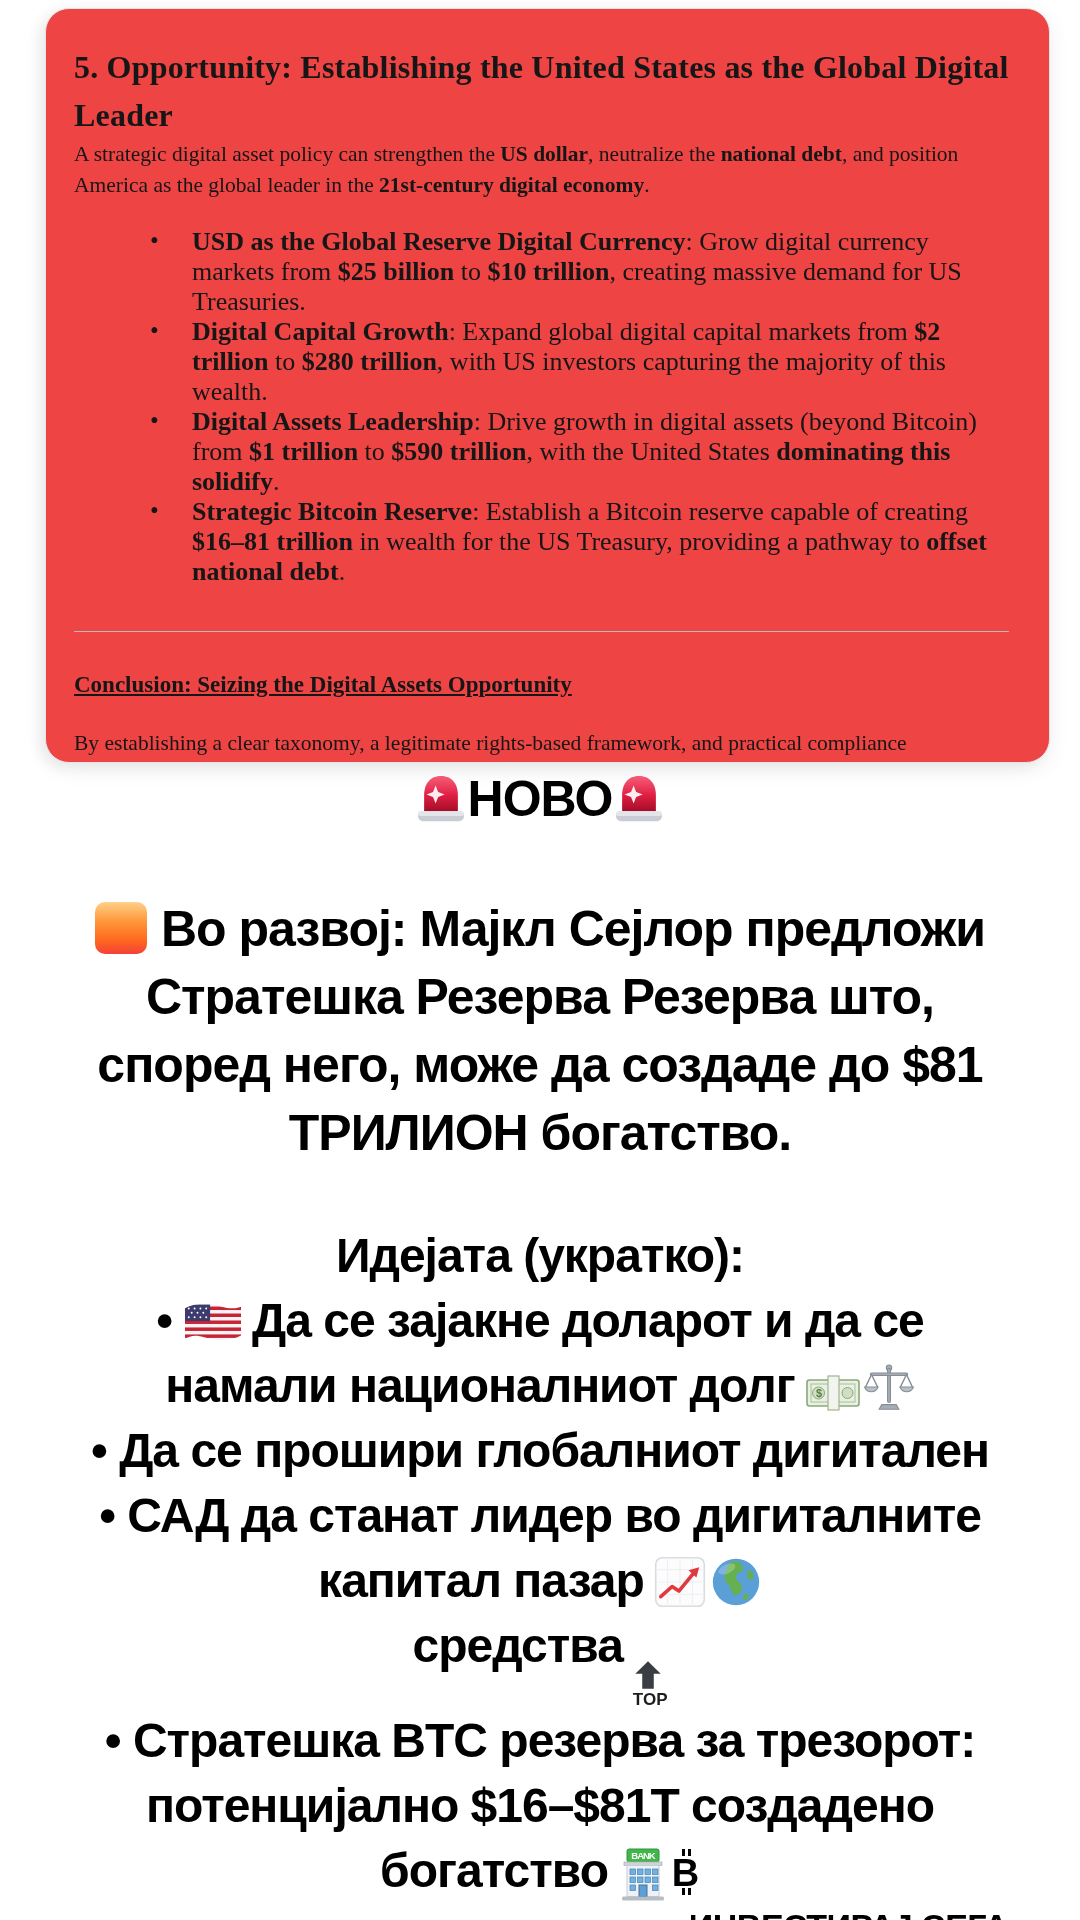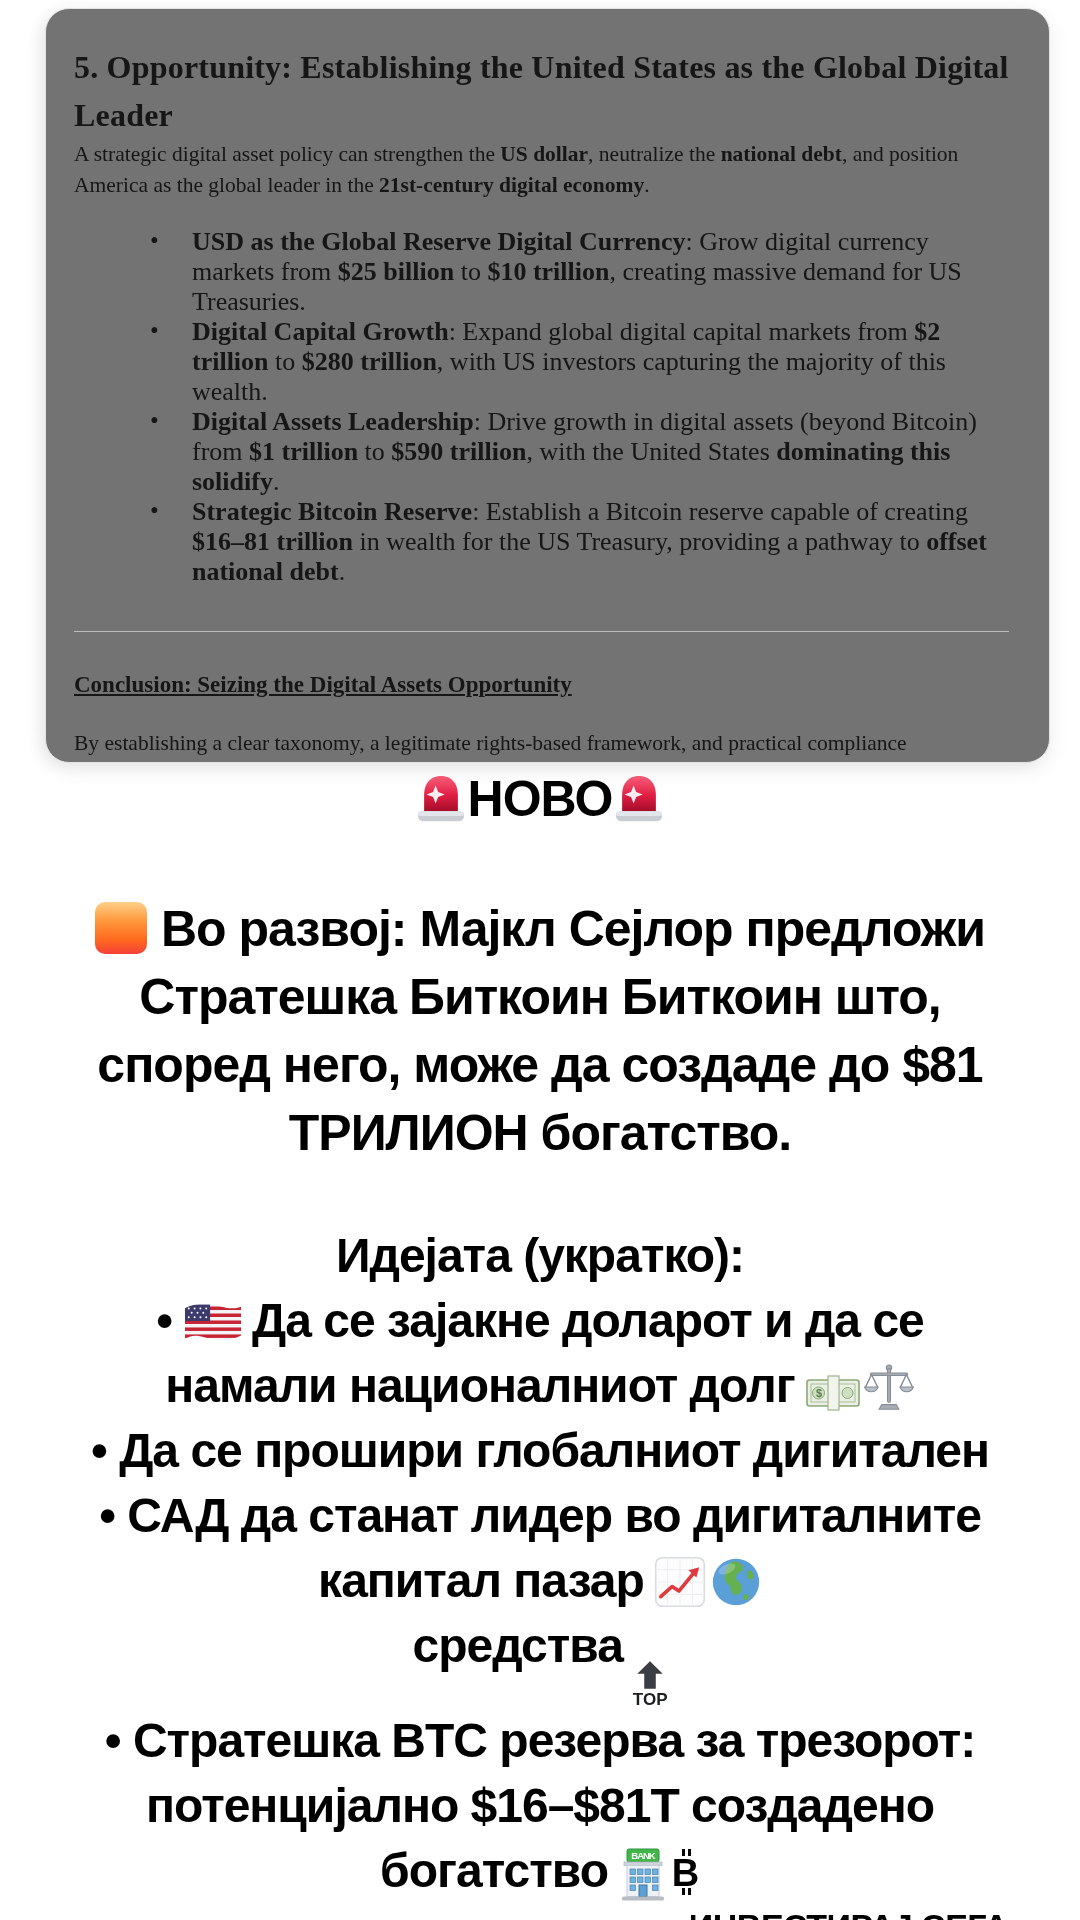--- a/index.html
+++ b/index.html
@@ -2,21 +2,21 @@
 <html><head>
 <meta charset="utf-8">
 <style>
   * { margin:0; padding:0; box-sizing:border-box; }
   html,body { width:1080px; height:1920px; background:#ffffff; overflow:hidden;
               font-family:"Liberation Sans", sans-serif; color:#0a0a0a; }
 
   
   .doc-card {
     position:relative; margin:8px 30px 0 45px; height:755px;
-    background:#737373; border:1px solid #e4e4e4; border-radius:24px;
+    background:#ef4444; border:1px solid #e4e4e4; border-radius:24px;
     box-shadow:0 6px 22px rgba(0,0,0,.07), -6px 4px 14px rgba(0,0,0,.05);
     padding:34px 40px 18px 28px; overflow:hidden;
     font-family:"Liberation Serif", serif; color:#161616;
   }
   .doc-h1 { font-size:32px; font-weight:bold; line-height:48px; letter-spacing:.2px; }
   .doc-p  { font-size:21.5px; line-height:31px; max-width:912px; }
   .doc-ul { margin:26px 0 0 118px; list-style:none; }
   .doc-ul li { position:relative; font-size:26px; line-height:30px; max-width:850px; margin-bottom:0; }
   .doc-ul li::before { content:"•"; position:absolute; left:-42px; top:-1px; font-size:25px; }
   .doc-hr { margin-top:44px; border:none; border-top:1px solid #bcbcbc; width:100%; }
@@ -36,21 +36,21 @@
   .em-flag { vertical-align:-9px; margin:0 8px 0 10px; }
   .em-note { vertical-align:-12px; margin-left:10px; }
   .em-scale{ vertical-align:-12px; margin-left:2px; }
   .em-chart{ vertical-align:-11px; margin-left:10px; }
   .em-globe{ vertical-align:-11px; margin-left:4px; }
   .em-bank { vertical-align:-15px; margin-left:10px; }
   .em-btc  { vertical-align:-9px;  margin-left:2px; }
   .orange-sq { display:inline-block; width:52px; height:52px; border-radius:10px;
                vertical-align:-8px; margin-right:14px;
                background:linear-gradient(180deg,#ffd08a 0%,#ff9a3d 35%,#ff6a1e 72%,#f4403a 100%); }
-  .top-emoji { display:inline-flex; flex-direction:column; align-items:center;
+  .top-emoji { display:inline-flex; flex-direction:column; 
                vertical-align:-28px; margin-left:10px; line-height:1; }
   .top-word  { font-size:17px; letter-spacing:0; color:#1c1e22; margin-top:1px; }
 </style>
 </head>
 <body>
 
 <div class="doc-card">
   <div class="doc-h1">5. Opportunity: Establishing the United States as the Global Digital Leader</div>
 
   <p class="doc-p"><span>A strategic digital asset policy can strengthen the </span><b>US dollar</b><span>, neutralize the </span><b>national debt</b><span>, and position America as the global leader in the </span><b>21st-century digital economy</b><span>.</span></p>
@@ -88,21 +88,21 @@
     <svg viewBox="0 0 40 38" width="54" height="52">
       <path d="M20 2 C11 2 7.5 9 7.5 16 L7.5 28 L32.5 28 L32.5 16 C32.5 9 29 2 20 2 Z" fill="url(#sirG)"></path>
       <path d="M16 9 l1.9 4.8 4.8 1.9 -4.8 1.9 -1.9 4.8 -1.9 -4.8 -4.8 -1.9 4.8 -1.9 Z" fill="#ffffff" opacity="0.92"></path>
       <rect x="3" y="28" width="34" height="7.5" rx="3.7" fill="#c9cdd3"></rect>
       <rect x="3" y="28" width="34" height="3.5" rx="1.7" fill="#e2e5e9"></rect>
     </svg>
   </div>
 
   <div class="dev">
     <div class="dev-line"><span class="orange-sq"></span><span>Во развој: Мајкл Сејлор предложи</span></div>
-    <div class="dev-line">Стратешка Биткоин Биткоин што,</div>
+    <div class="dev-line">Стратешка Резерва Резерва што,</div>
     <div class="dev-line">според него, може да создаде до $81</div>
     <div class="dev-line">ТРИЛИОН богатство.</div>
   </div>
 
   <div class="idea-title">Идејата (укратко):</div>
 
   <div class="cap-line"><span>•</span><svg class="em-flag" viewBox="0 0 64 46" width="62" height="46">
       <defs>
           <clipPath id="flagClip">
             <path d="M3 8 C14 2 28 2 40 6 C50 9 58 8 61 6 L61 36 C50 42 36 42 24 38 C14 35 8 36 3 40 Z"></path>

